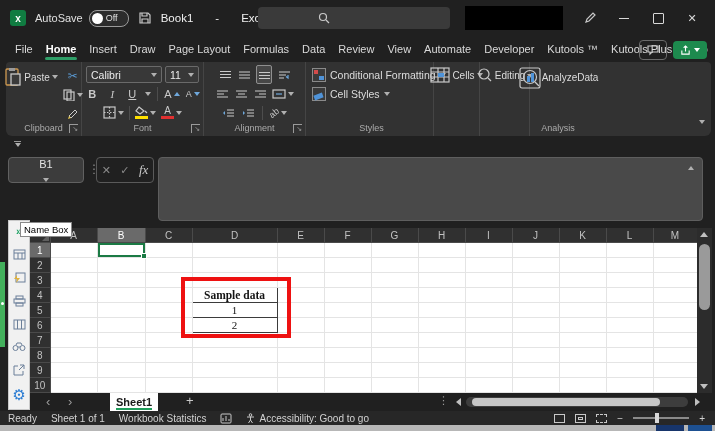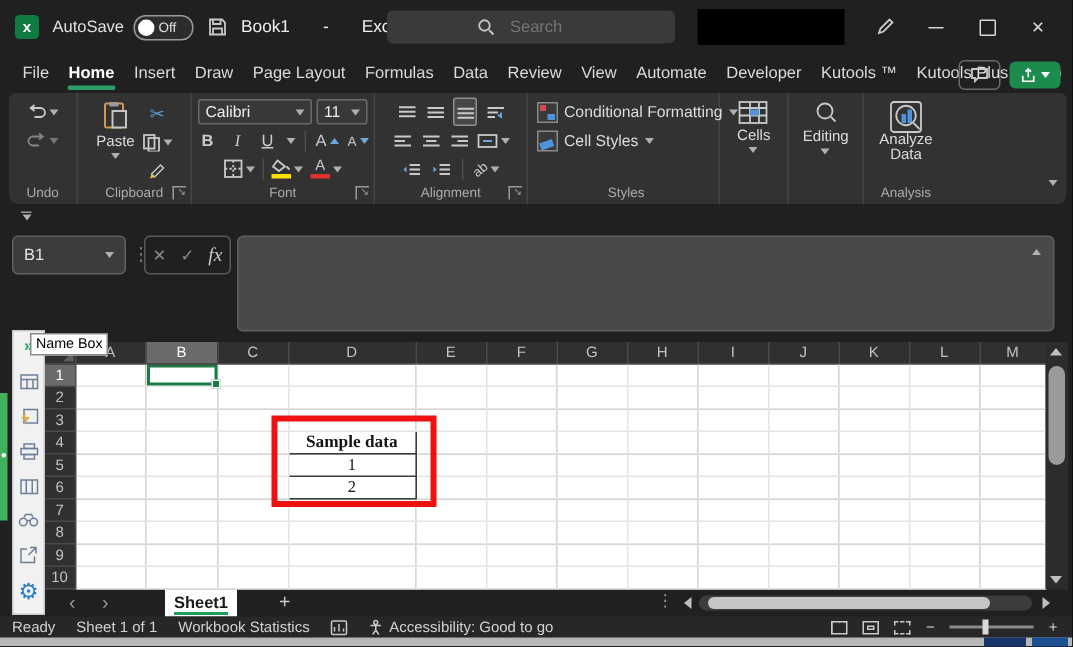--- a/index.html
+++ b/index.html
@@ -45,29 +45,29 @@
   .rrow{display:flex;align-items:center;gap:3px;height:19px;}
   .ib{display:inline-flex;align-items:center;justify-content:center;min-width:14px;height:17px;
       color:#c9c9c9;font-size:11px;gap:2px;}
   .cv{width:0;height:0;border-left:3px solid transparent;border-right:3px solid transparent;
       border-top:4px solid #b0b0b0;display:inline-block;}
   .cvu{width:0;height:0;border-left:3px solid transparent;border-right:3px solid transparent;
       border-bottom:4px solid #b0b0b0;display:inline-block;}
   .combo{display:flex;align-items:center;justify-content:space-between;background:#383838;
          border:1px solid #6a6a6a;border-radius:2px;height:17px;box-sizing:border-box;
          padding:0 4px;font-size:10.5px;color:#ececec;}
-  .bigbtn{display:flex;flex-direction:column;align-items:center;gap:2px;padding-top:2px;font-size:10px;color:#dcdcdc;}
+  .bigbtn{display:flex;flex-direction:row;align-items:center;gap:2px;padding-top:2px;font-size:10px;color:#dcdcdc;}
   .sitem{display:flex;align-items:center;gap:4px;height:19px;font-size:10.5px;color:#dcdcdc;white-space:nowrap;justify-content:flex-end;}
   .sq{width:12px;height:12px;border:1px solid #8a8a8a;background:#3a3a3a;position:relative;}
   .selbox{border:1px solid #8f8f8f;background:#474747;border-radius:2px;}
   .colorbar{display:block;width:13px;height:3px;margin-top:1px;}
   svg.ric{stroke:#c9c9c9;stroke-width:1.2;fill:none;}
   
   #namebox{position:absolute;left:8px;top:157px;width:76px;height:26px;background:#3c3c3c;border:1px solid #616161;
-           border-radius:4px;display:flex;align-items:center;justify-content:space-between;padding:0 7px;box-sizing:border-box;}
+           border-radius:4px;display:flex;align-items:center;justify-content:space-between;padding:0 7px;box-sizing:border-box;flex-direction:column;}
   #fxdots{position:absolute;left:88px;top:162px;color:#8a8a8a;font-size:12px;}
   #fxgroup{position:absolute;left:96px;top:157px;width:58px;height:26px;border:1px solid #5a5a5a;border-radius:4px;
            display:flex;align-items:center;justify-content:space-around;box-sizing:border-box;color:#8a8a8a;}
   #formulabox{position:absolute;left:158px;top:157px;width:545px;height:64px;background:#494949;
               border:1px solid #5e5e5e;border-radius:4px;box-sizing:border-box;}
   
   #tooltip{position:absolute;left:20px;top:222px;background:#fff;color:#000;font-size:9.5px;
            border:1px solid #8a8a8a;padding:1px 3px;z-index:30;}
   #grid{position:absolute;left:30px;top:228px;border-collapse:collapse;table-layout:fixed;z-index:5;}
   #grid th{background:#303030;color:#c2c2c2;font-size:10px;font-weight:normal;
@@ -147,21 +147,20 @@
         <span>Book1</span>
         <span>-</span>
         <span>Excel</span>
       </span>
     </div>
     <div id="searchbox">
       <svg class="ric" width="12" height="12" viewBox="0 0 12 12">
         <circle cx="5" cy="5" r="3.5"></circle>
           <path d="M8 8l3 3"></path>
       </svg>
-      <input placeholder="Search" style="">
     </div>
     <div class="redacted"></div>
     <div class="tb-right">
       <span class="winbtn">
         <svg class="ric" width="14" height="14" viewBox="0 0 14 14">
             <path d="M3 11l1-3 6-6 2 2-6 6-3 1z"></path>
           </svg>
       </span>
       <span class="winbtn">
           <span class="minbar"></span>
@@ -200,41 +199,20 @@
         <svg width="11" height="11" viewBox="0 0 12 12" style="stroke:#fff;fill:none;stroke-width:1.2">
           <path d="M2 6v4h8V6M6 7V1M4 3l2-2 2 2"></path>
         </svg>
         <span class="cv" style="border-top-color:#fff"></span>
       </span>
     </span>
   </div>
 
   <div id="ribbon">
 
-    <div class="rgroup" style="width:46px">
-      <div class="rrow">
-        <span class="ib">
-          <svg class="ric" width="13" height="11" viewBox="0 0 13 11">
-              <path d="M3 3H9a3 3 0 0 1 0 6H5"></path>
-              <path d="M5 1L2.5 3L5 5"></path>
-            </svg>
-          <span class="cv"></span>
-          </span>
-      </div>
-      <div class="rrow">
-        <span class="ib" style="opacity:.55">
-          <svg class="ric" width="13" height="11" viewBox="0 0 13 11">
-              <path d="M10 3H4a3 3 0 0 0 0 6h4"></path>
-              <path d="M8 1l2.5 2L8 5"></path>
-            </svg>
-          <span class="cv"></span>
-          </span>
-      </div>
-      <div class="rlabel">Undo</div>
-    </div>
 
     <div class="rgroup" style="width:76px">
       <div style="display:flex;gap:5px;align-items:flex-start;">
         <span class="bigbtn">
           <svg width="18" height="20" viewBox="0 0 18 20" style="fill:none;stroke-width:1.3">
             <rect x="2" y="2" width="12" height="16" rx="1" stroke="#cf9a52"></rect>
             <rect x="5" y="1" width="6" height="3" fill="#9a9a9a" stroke="none"></rect>
             <rect x="7" y="7" width="9" height="11" fill="#3a3a3a" stroke="#c9c9c9"></rect>
           </svg>
           <span>Paste</span>

